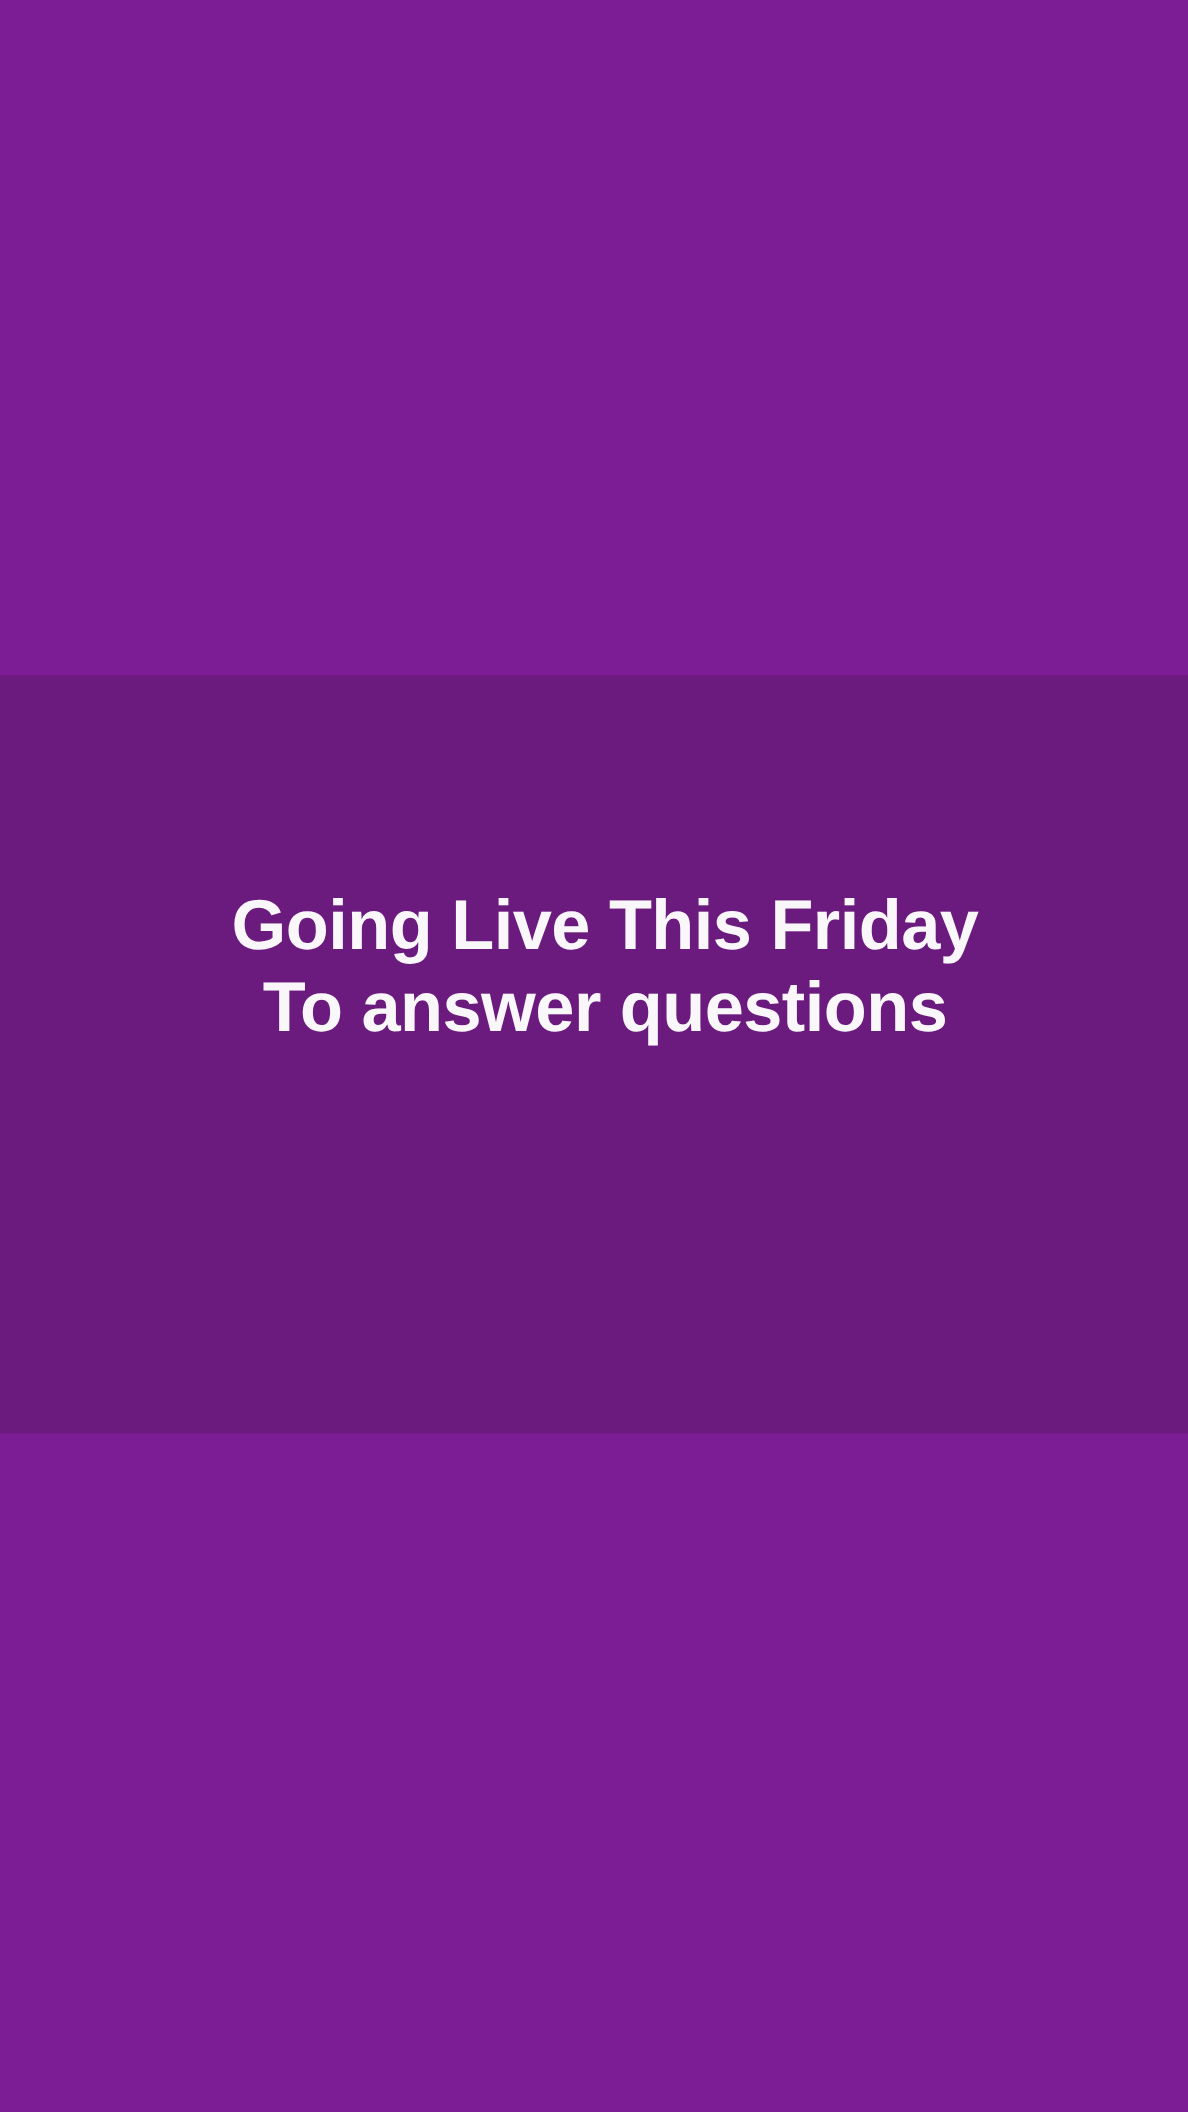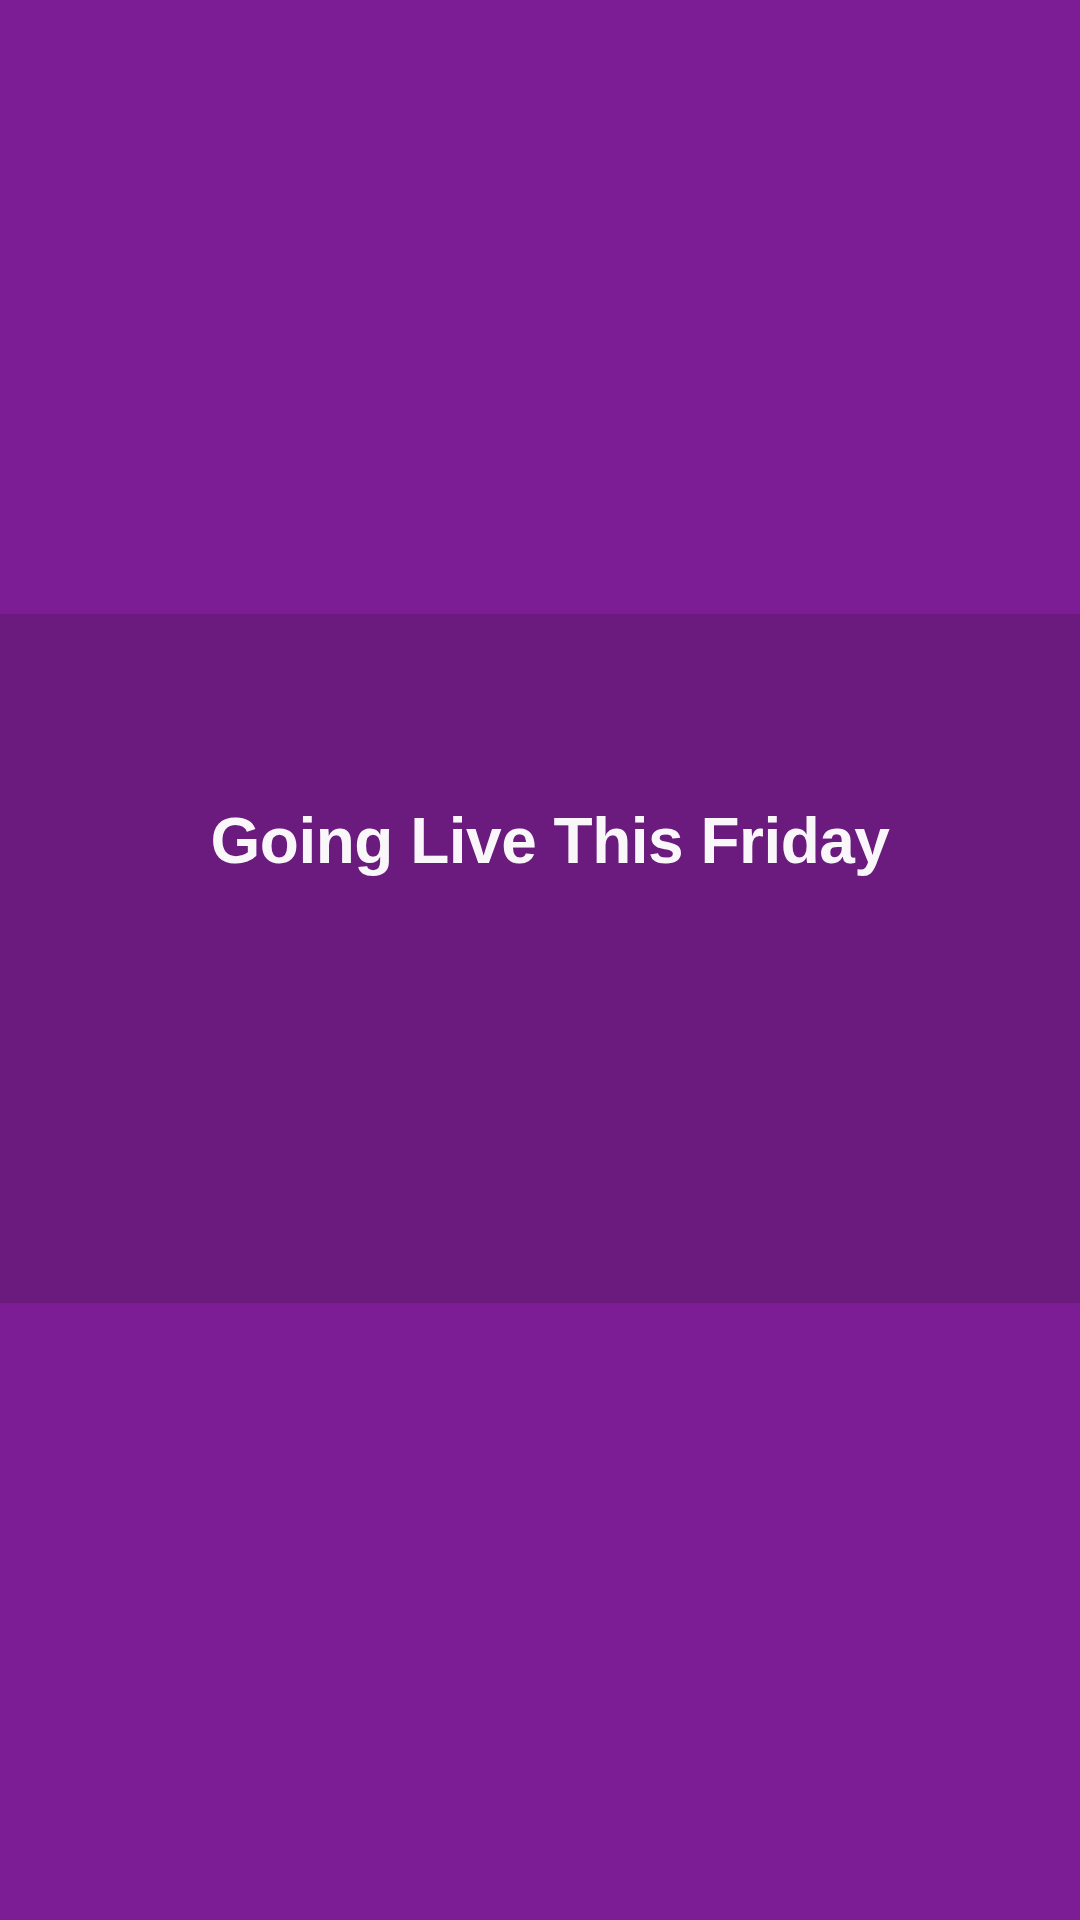--- a/index.html
+++ b/index.html
@@ -69,19 +69,20 @@
 <body>
 
 <div id="story-card">
 
   <div class="band-top"></div>
 
   <div class="band-middle">
 
     <div class="message-block">
       <span class="message-line">Going Live This Friday</span>
+      <span class="message-line">To answer questions</span>
     </div>
 
   </div>
 
   <div class="band-bottom"></div>
 
 </div>
 
 </body></html>

